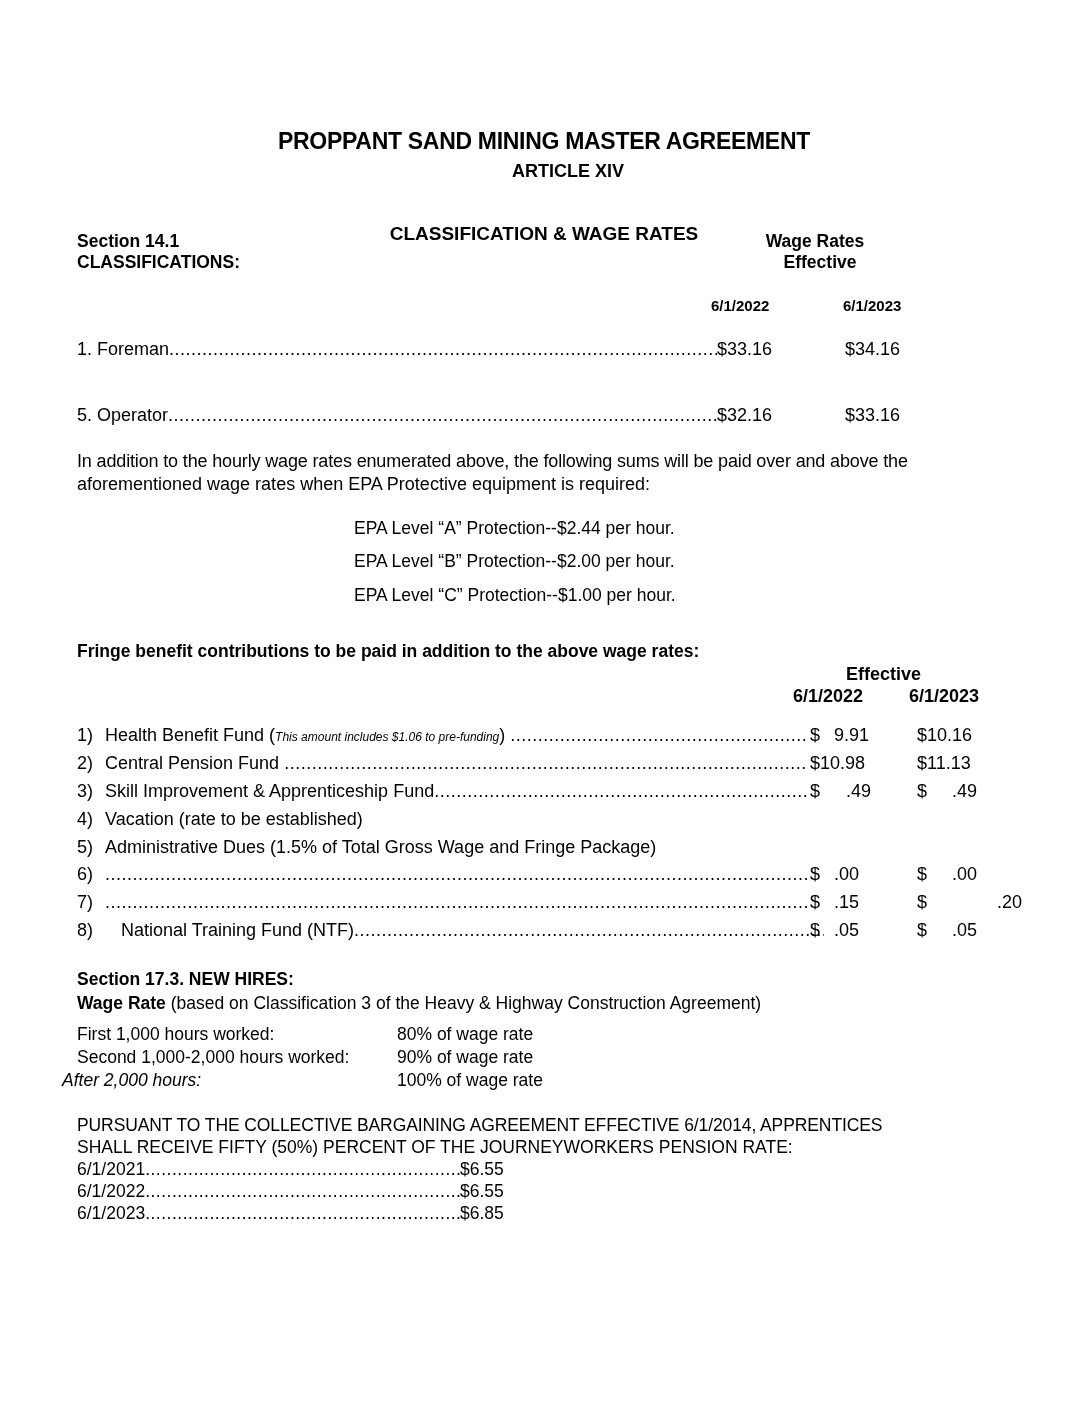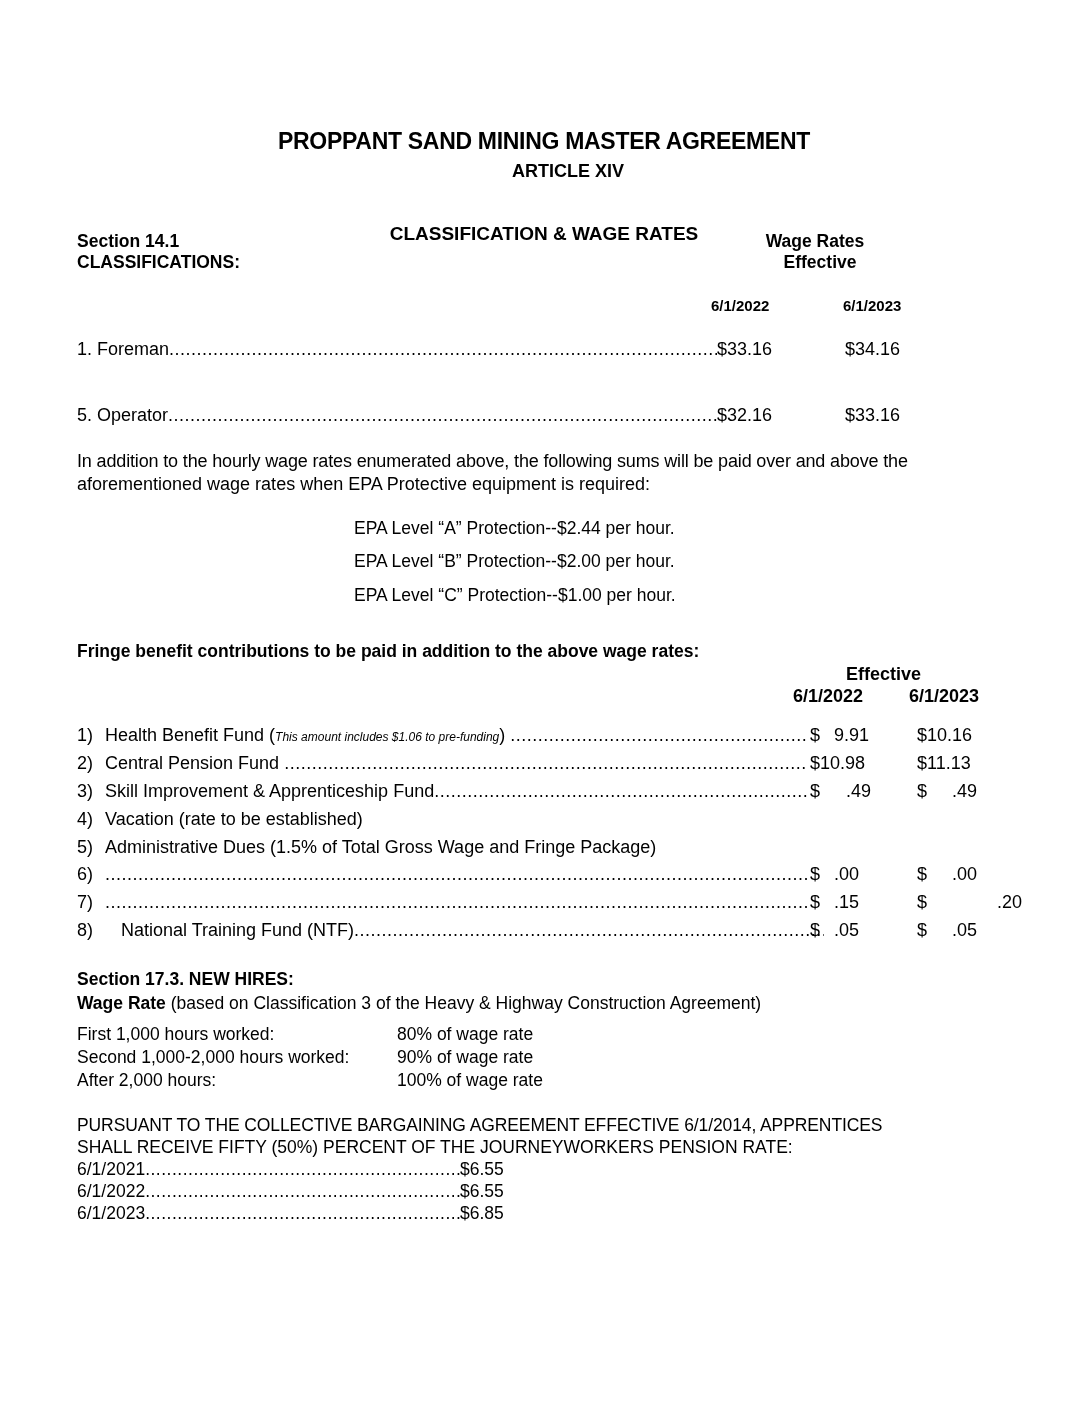--- a/index.html
+++ b/index.html
@@ -117,21 +117,21 @@
 <div class="abs t18" style="left:917px; top:920px;">$</div>
 <div class="abs t18" style="left:952px; top:920px;">.05</div>
 
 <div class="abs b t17" style="left:77px; top:969px;">Section 17.3. NEW HIRES:</div>
 <div class="abs t17" style="left:77px; top:993px;"><span class="b">Wage Rate</span><span> (based on Classification 3 of the Heavy &amp; Highway Construction Agreement)</span></div>
 
 <div class="abs t17" style="left:77px; top:1024px;">First 1,000 hours worked:</div>
 <div class="abs t17" style="left:397px; top:1024px;">80% of wage rate</div>
 <div class="abs t17" style="left:77px; top:1047px;">Second 1,000-2,000 hours worked:</div>
 <div class="abs t17" style="left:397px; top:1047px;">90% of wage rate</div>
-<div class="abs t17" style="left:77px; top:1070px;">After 2,000 hours:</div>
+<div class="abs t17" style="left:62px; top:1070px;font-style:italic;">After 2,000 hours:</div>
 <div class="abs t17" style="left:397px; top:1070px;">100% of wage rate</div>
 
 <div class="abs t17" style="left:77px; top:1115px; letter-spacing:-0.1px;">PURSUANT TO THE COLLECTIVE BARGAINING AGREEMENT EFFECTIVE 6/1/2014, APPRENTICES</div>
 <div class="abs t17" style="left:77px; top:1137px;">SHALL RECEIVE FIFTY (50%) PERCENT OF THE JOURNEYWORKERS PENSION RATE:</div>
 
 <div class="abs dotted t17" style="left:77px; top:1159px; width:383px;text-align:right;">
   <span class="lbl">6/1/2021</span>
     <span class="dots"></span>
 </div>
 <div class="abs t17" style="left:460px; top:1159px;">$6.55</div>

